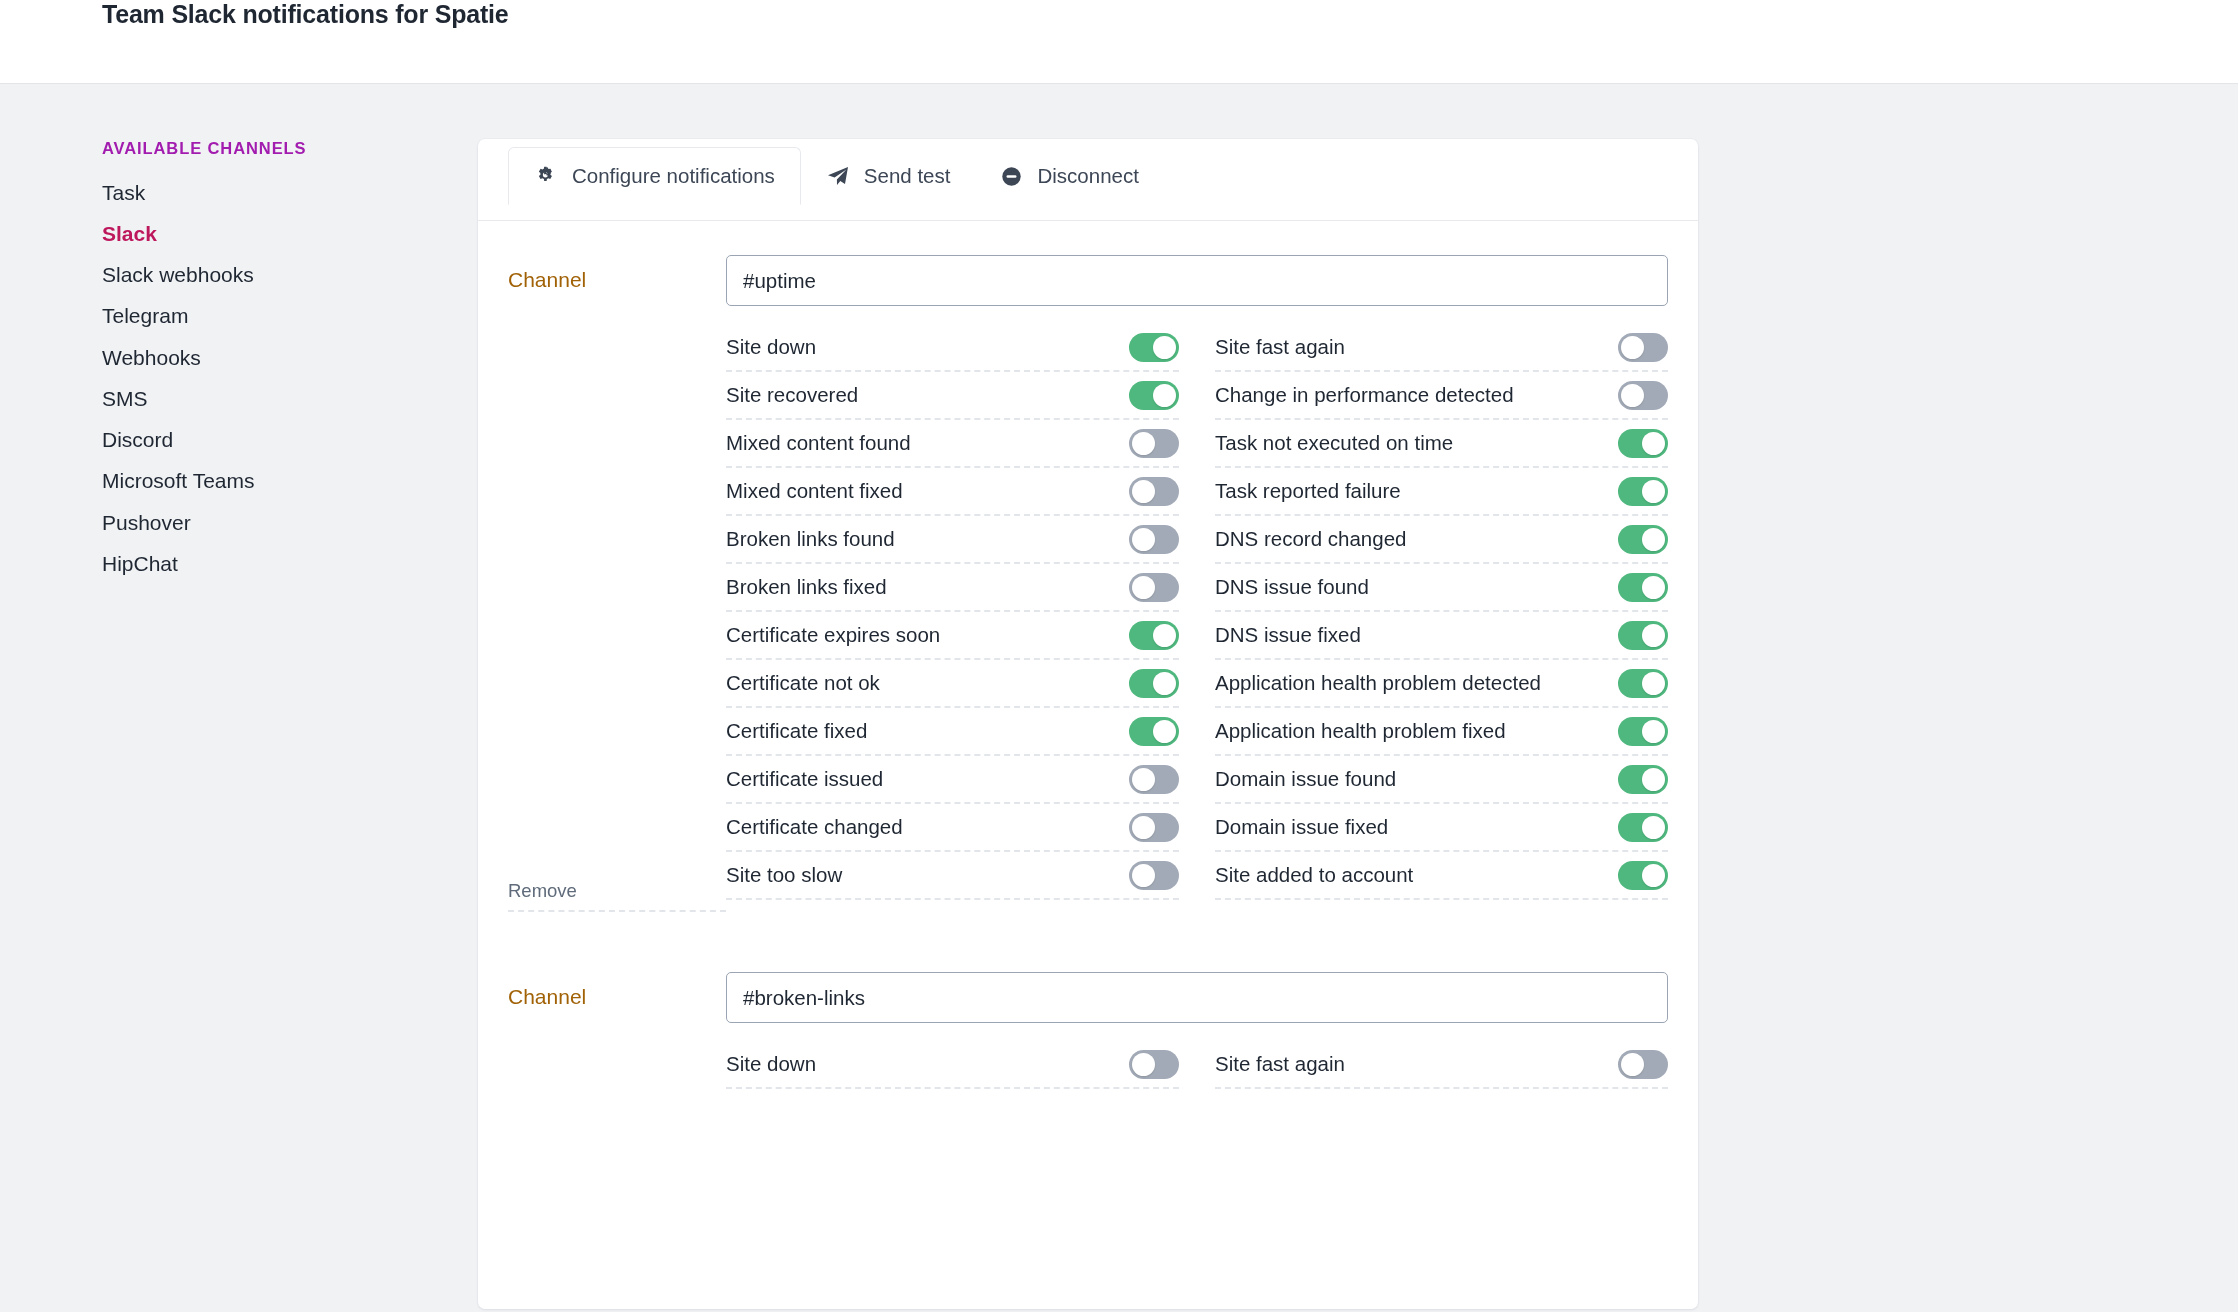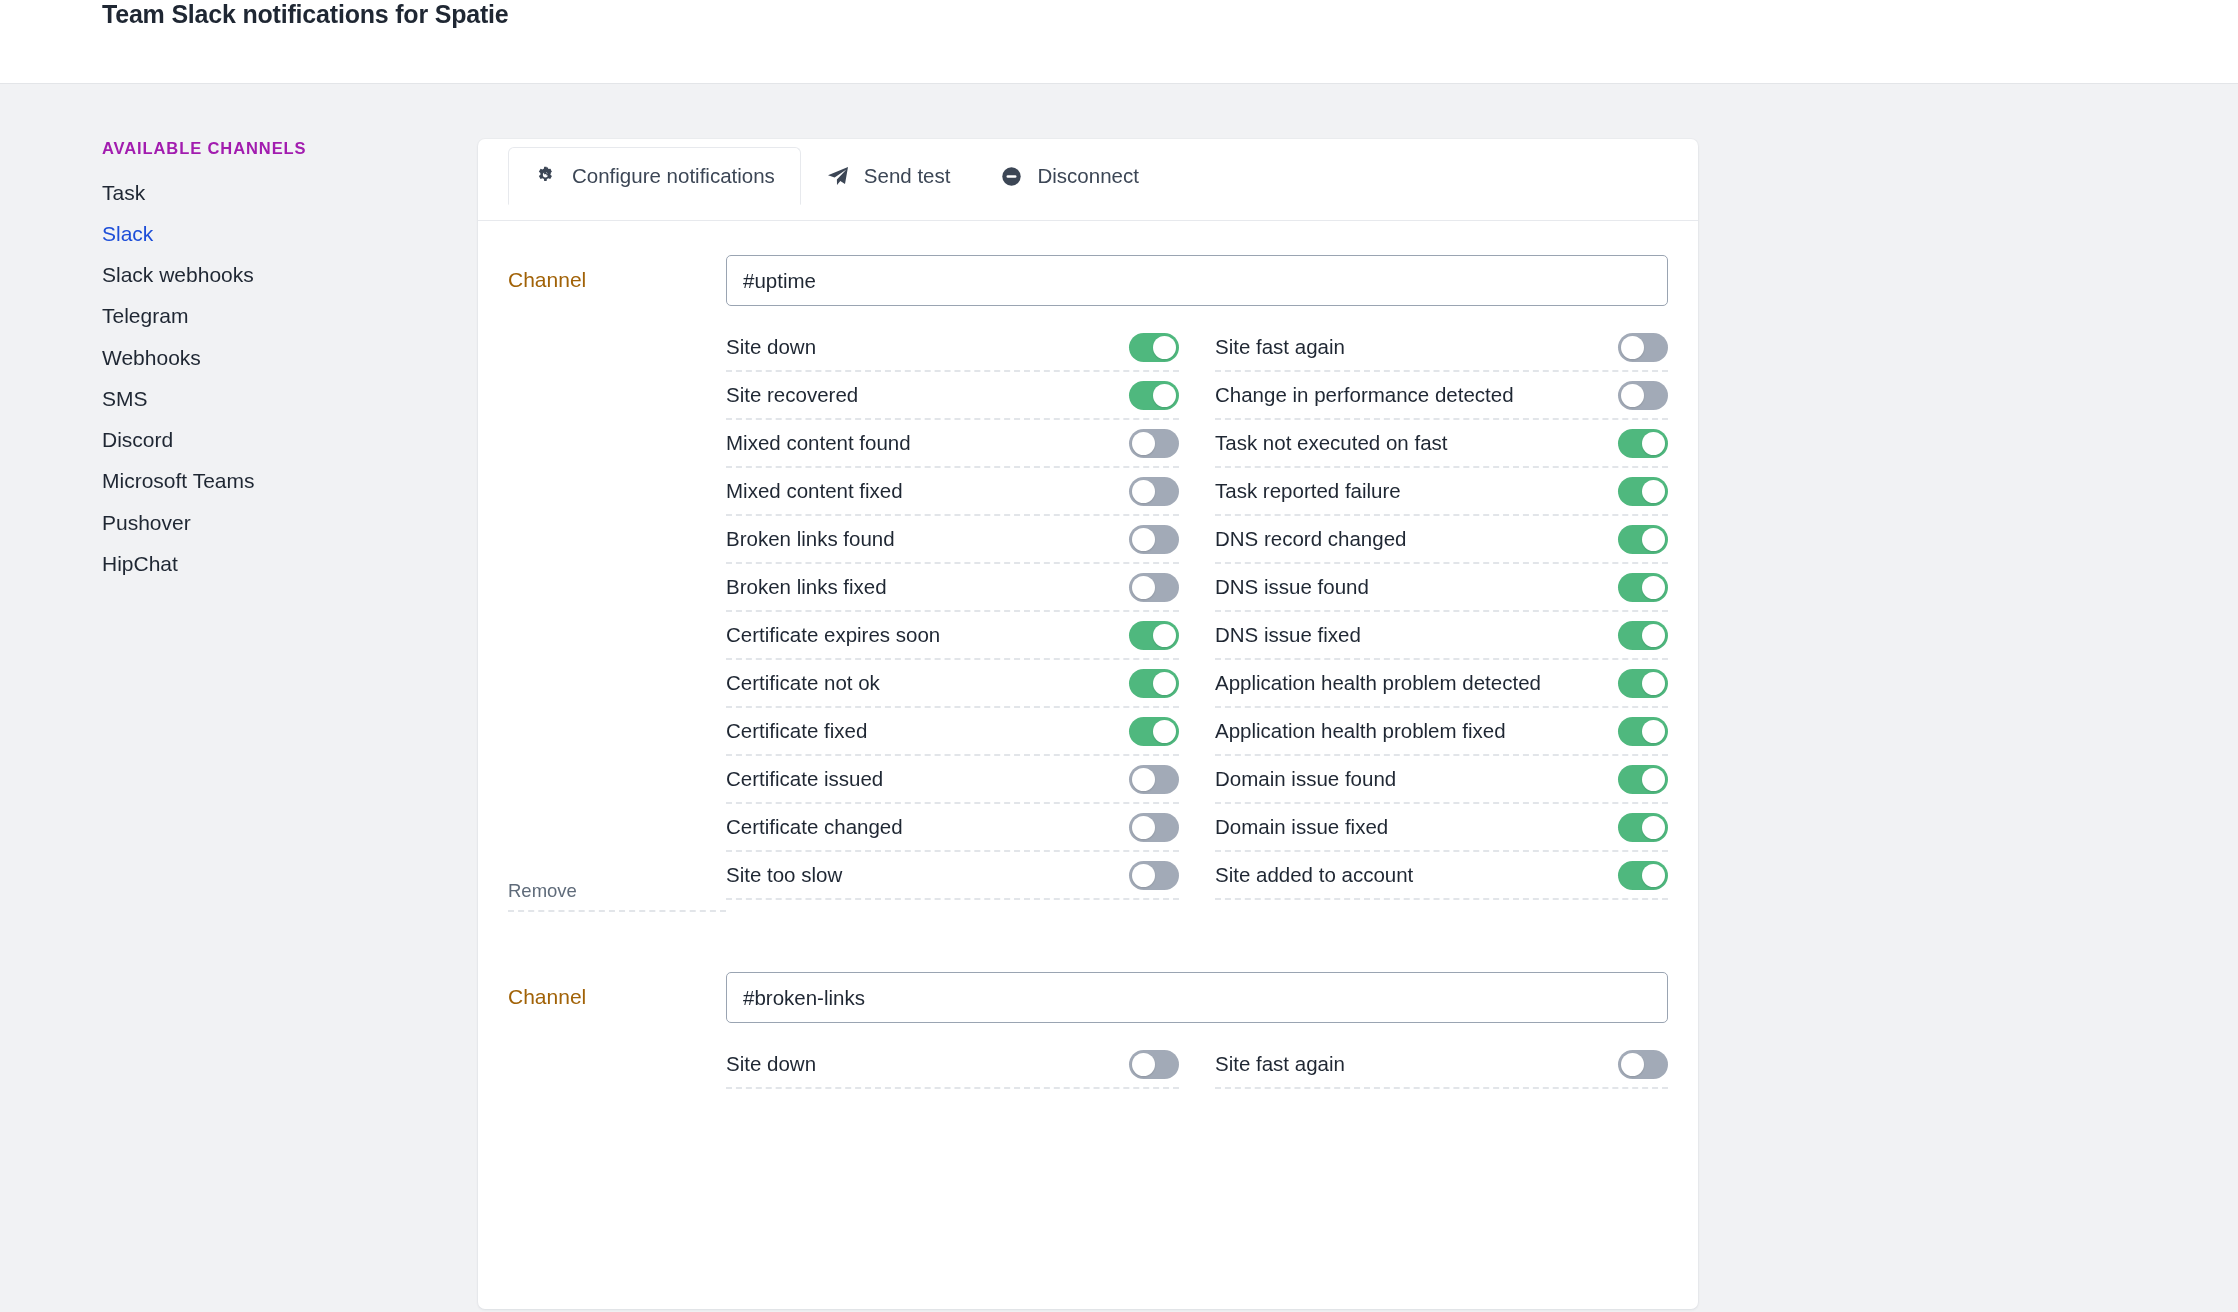--- a/index.html
+++ b/index.html
@@ -50,21 +50,21 @@
     margin-bottom: 14px;
   }
   .sidebar-list { list-style: none; }
   .sidebar-item {
     font-size: 21px;
     color: #1f2733;
     padding: 7.5px 0;
     cursor: pointer;
     line-height: 1.25;
   }
-  .sidebar-item.active { color: #1d4ed8; }
+  .sidebar-item.active { color: #be185d; font-weight: bold; }
 
   
   .card {
     width: 1220px;
     margin-left: 98px;
     background: #ffffff;
     border-radius: 7px;
     box-shadow: 0 1px 3px rgba(20,30,50,0.07), 0 0 0 1px rgba(20,30,50,0.02);
     min-height: 1170px;
   }
@@ -335,21 +335,21 @@
                     <span class="knob"></span>
                   </div>
                 </div>
                 <div class="toggle-row">
                   <div class="toggle-label">Change in performance detected</div>
                   <div class="switch">
                     <span class="knob"></span>
                   </div>
                 </div>
                 <div class="toggle-row">
-                  <div class="toggle-label">Task not executed on fast</div>
+                  <div class="toggle-label">Task not executed on time</div>
                   <div class="switch on">
                     <span class="knob"></span>
                   </div>
                 </div>
                 <div class="toggle-row">
                   <div class="toggle-label">Task reported failure</div>
                   <div class="switch on">
                     <span class="knob"></span>
                   </div>
                 </div>

